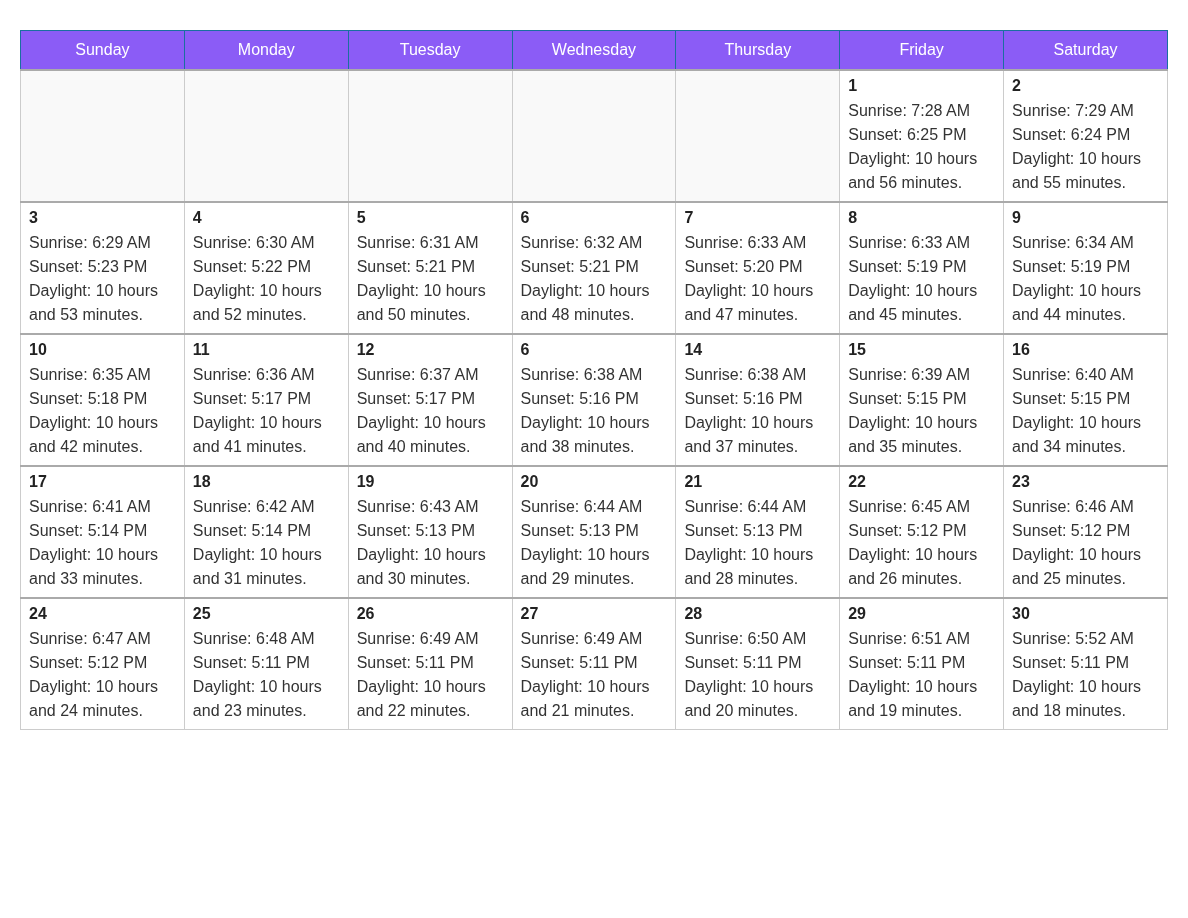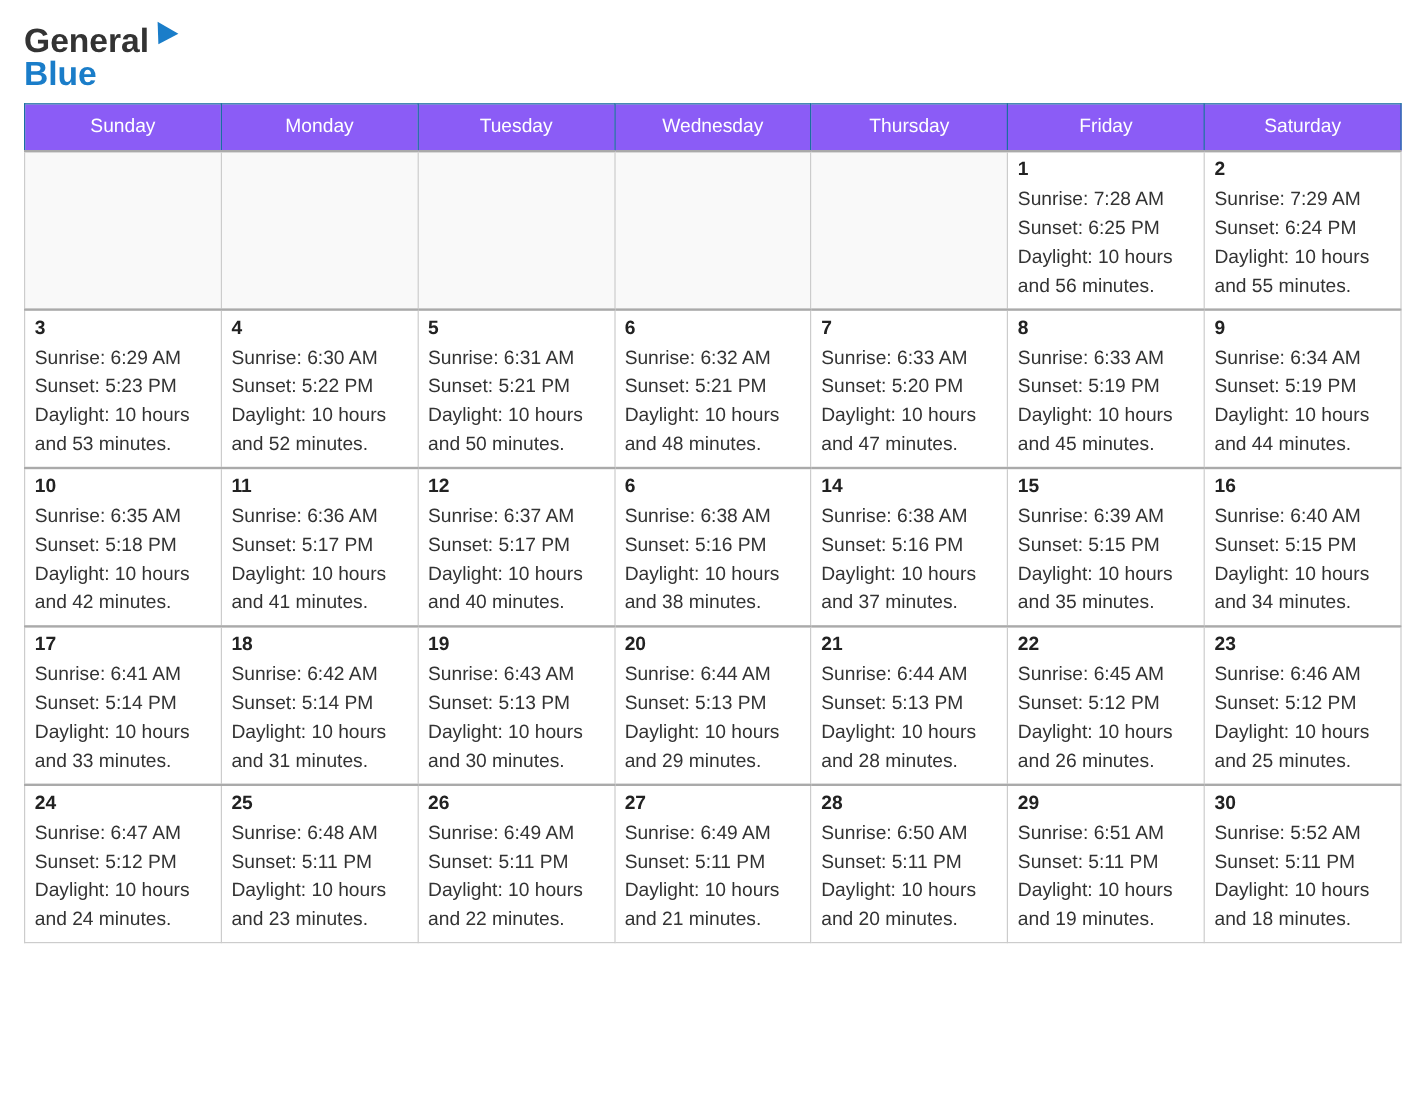--- a/index.html
+++ b/index.html
@@ -105,27 +105,20 @@
     }
     
     .calendar tbody tr td {
       border-top: 2px solid #aaa;
     }
   </style>
 </head>
 <body>
 
 <div class="header">
-  <div class="logo">
-    <div class="logo-row">
-      <span class="logo-general">General</span>
-      <span class="logo-arrow"></span>
-    </div>
-    <span class="logo-blue">Blue</span>
-  </div>
   <div class="title-block">
   </div>
 </div>
 
 <table class="calendar">
   <thead>
     <tr>
     <th>Sunday</th>
         <th>Monday</th>
         <th>Tuesday</th>

